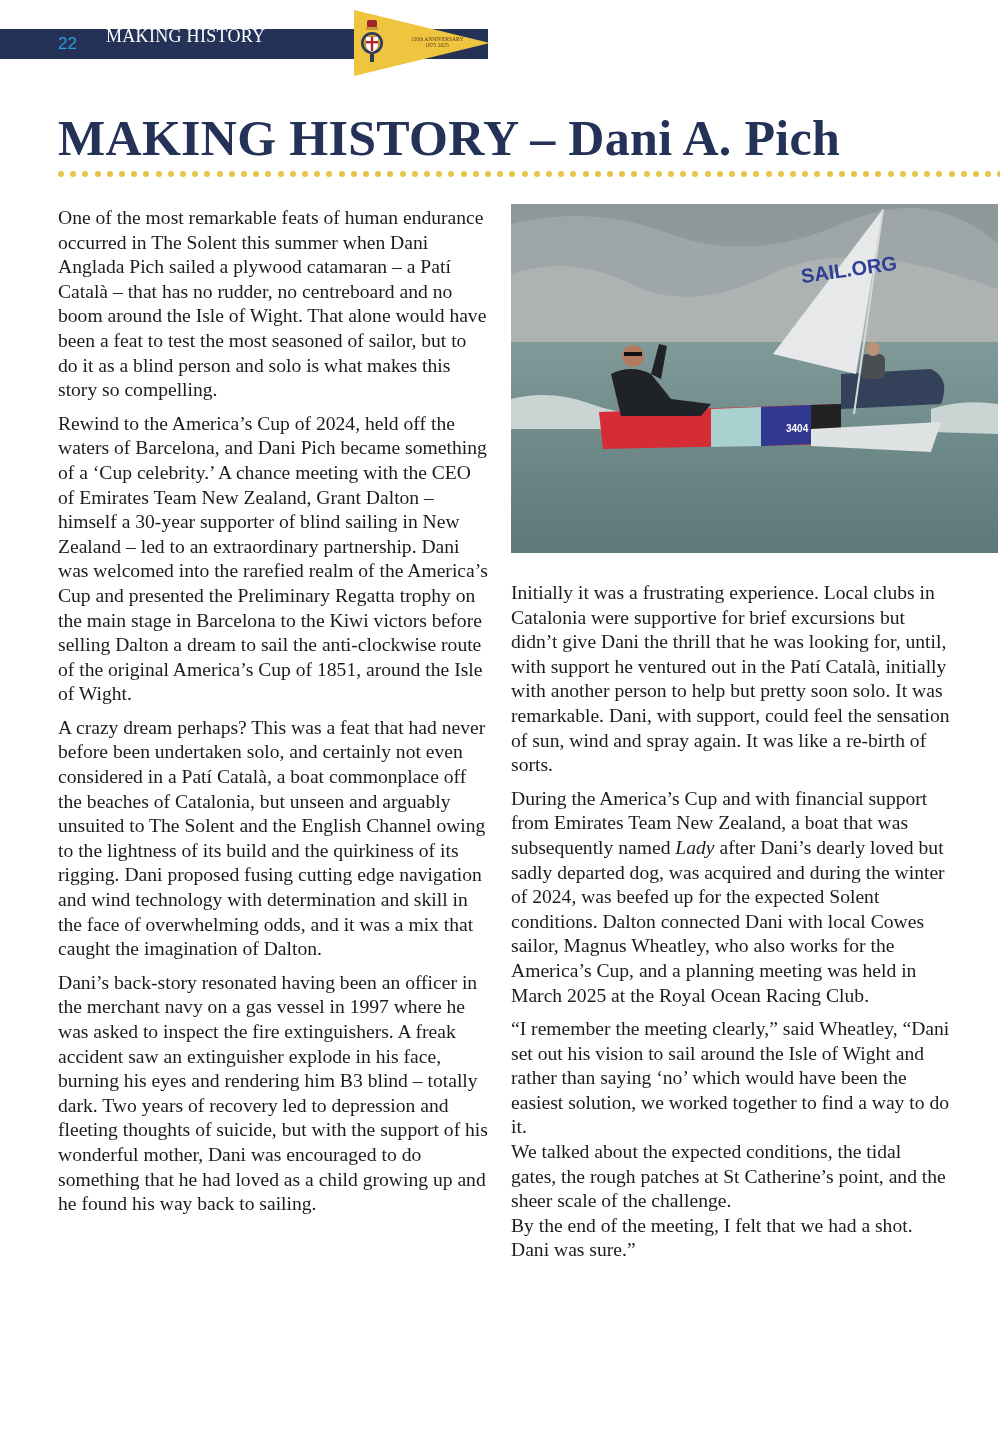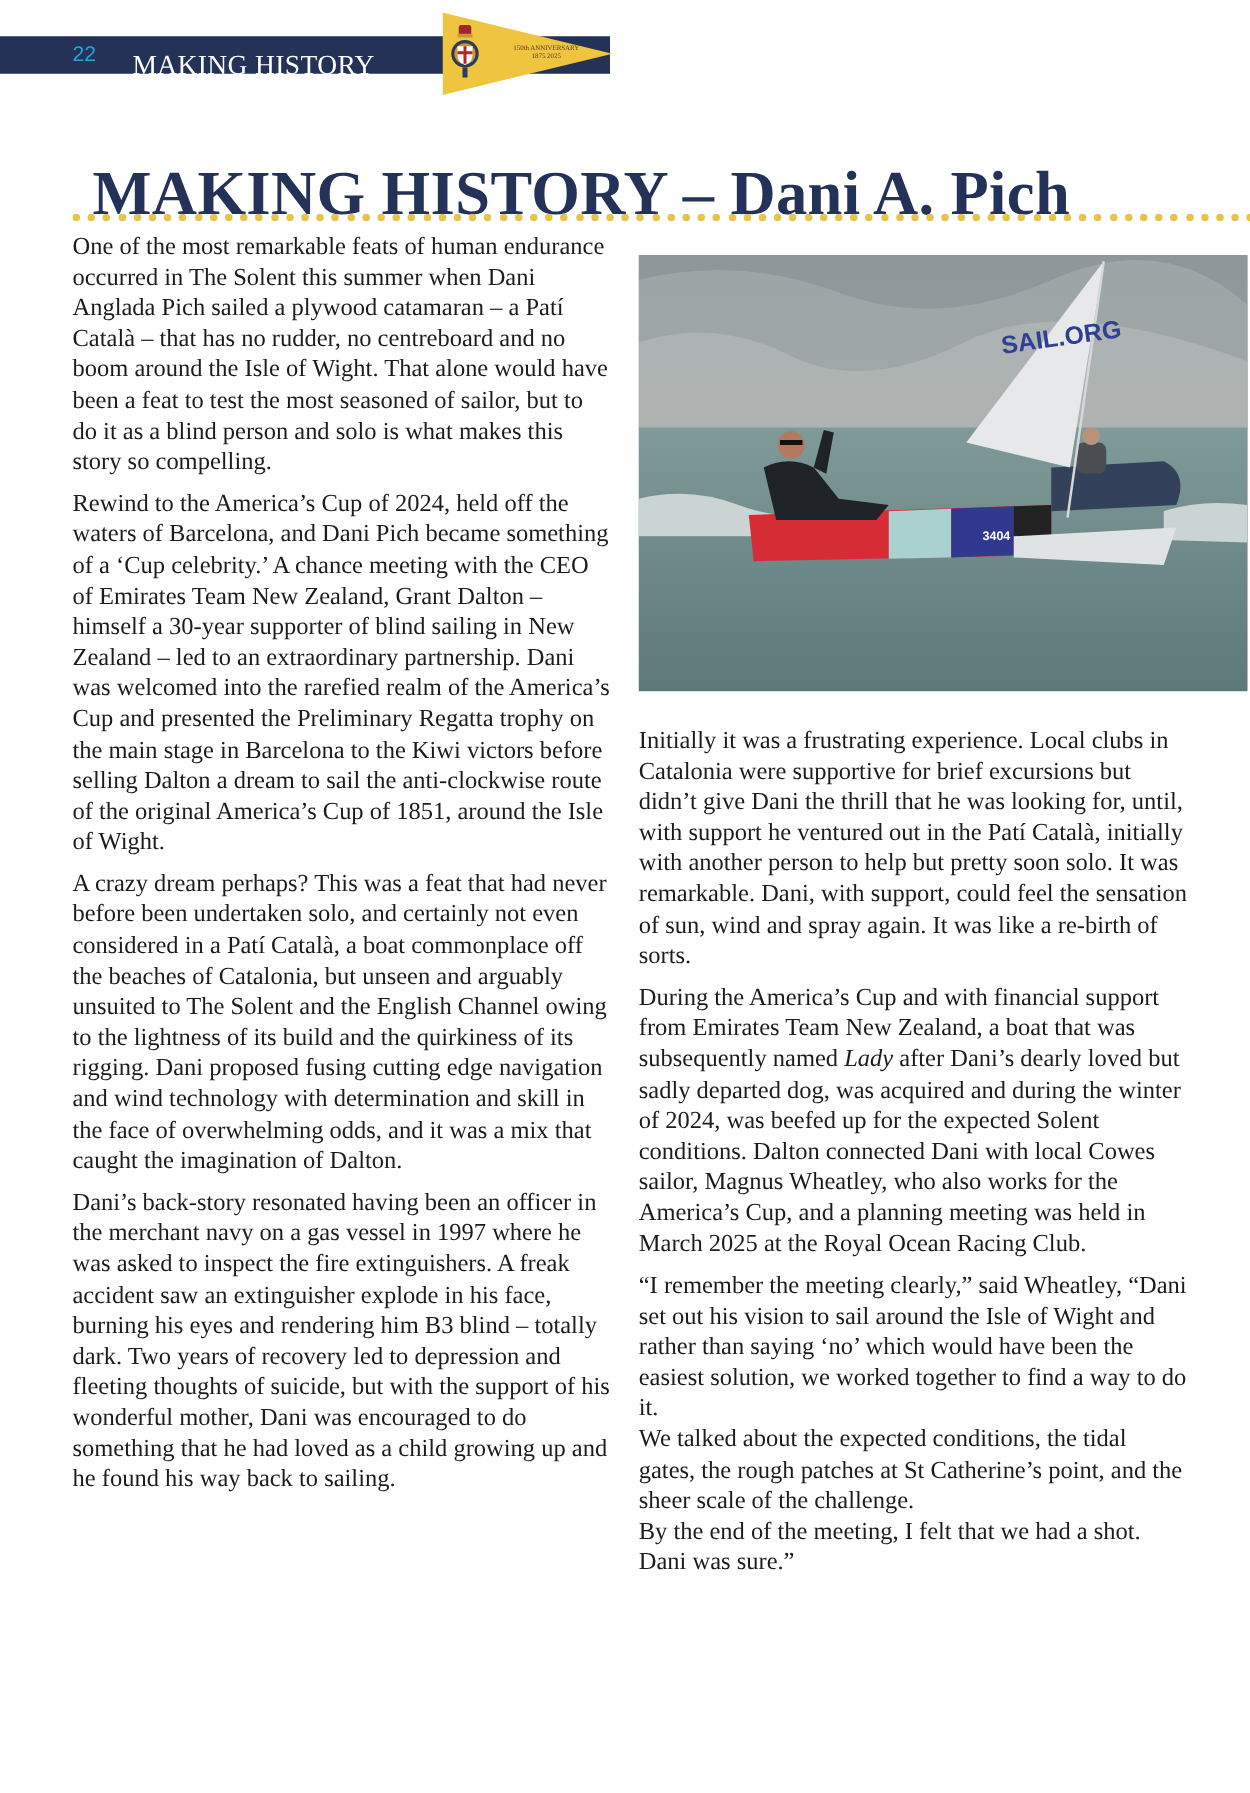--- a/index.html
+++ b/index.html
@@ -9,36 +9,36 @@
   }
   .header-bar {
     position: absolute; left: 0; top: 29px; width: 488px; height: 30px;
     background: #243257;
   }
   .page-number {
     position: absolute; left: 58px; top: 33px; font-family: "Liberation Sans", sans-serif;
     font-size: 17px; color: #2a9fdc; line-height: 22px;
   }
   .section-label {
-    position: absolute; left: 106px; top: 41px; font-family: "Liberation Serif", serif;
-    font-size: 22px; color: #ffffff; letter-spacing: 0.3px; line-height: 22px;
+    position: absolute; left: 106px; top: 25px; font-family: "Liberation Serif", serif;
+    font-size: 18px; color: #ffffff; letter-spacing: 0.3px; line-height: 22px;
   }
   .pennant { position: absolute; left: 354px; top: 10px; width: 136px; height: 66px; }
   .pennant-text {
     position: absolute; left: 402px; top: 36px; width: 70px; text-align: center;
     font-family: "Liberation Serif", serif; font-size: 5.5px; color: #5b3b1d; line-height: 6px;
   }
   .title {
-    position: absolute; left: 58px; top: 108px; margin: 16px;
+    position: absolute; left: 58px; top: 108px; margin: 0;
     font-family: "Liberation Serif", serif; font-weight: bold; font-size: 50px; color: #243257;
     letter-spacing: 0.3px; line-height: 60px; white-space: nowrap;
   }
   .dotted-rule { position: absolute; left: 58px; top: 171px; width: 942px; height: 8px; overflow: hidden; }
   .dot { position: absolute; top: 0; width: 6px; height: 6px; border-radius: 50%; background: #e6c44a; }
-  .col { position: absolute; top: 186px; width: 430px; }
+  .col { position: absolute; top: 206px; width: 430px; }
   .col-left { left: 58px; }
   .col-right { left: 511px; top: 581px; width: 440px; }
   .col p {
     margin: 0 0 9px 0; font-family: "Liberation Serif", serif; font-size: 19.6px; line-height: 24.6px;
     color: #1c1c1c;
   }
   .photo {
     position: absolute; left: 511px; top: 204px; width: 487px; height: 349px; overflow: hidden;
     background: #7e8a8c;
   }

